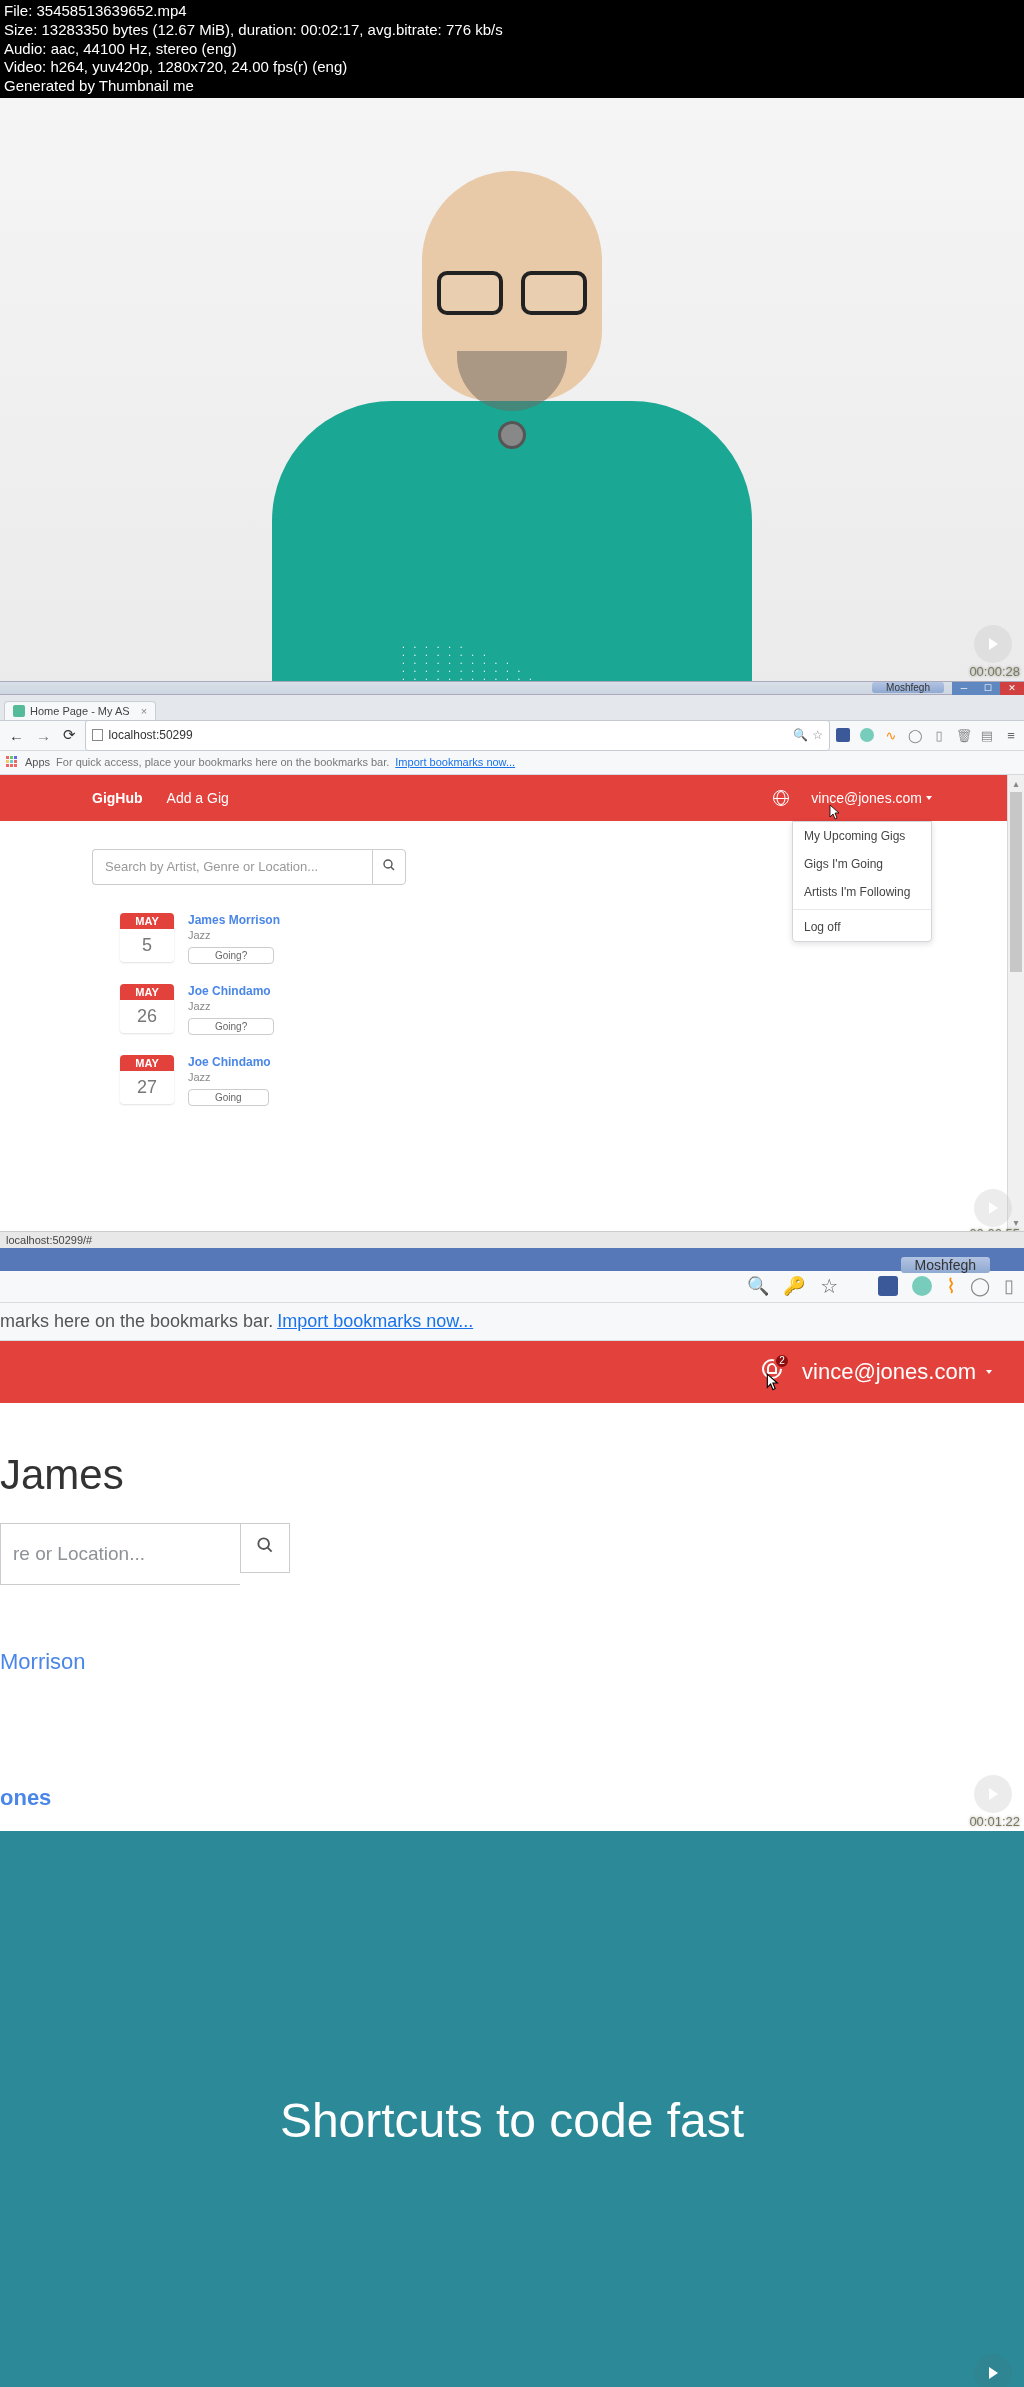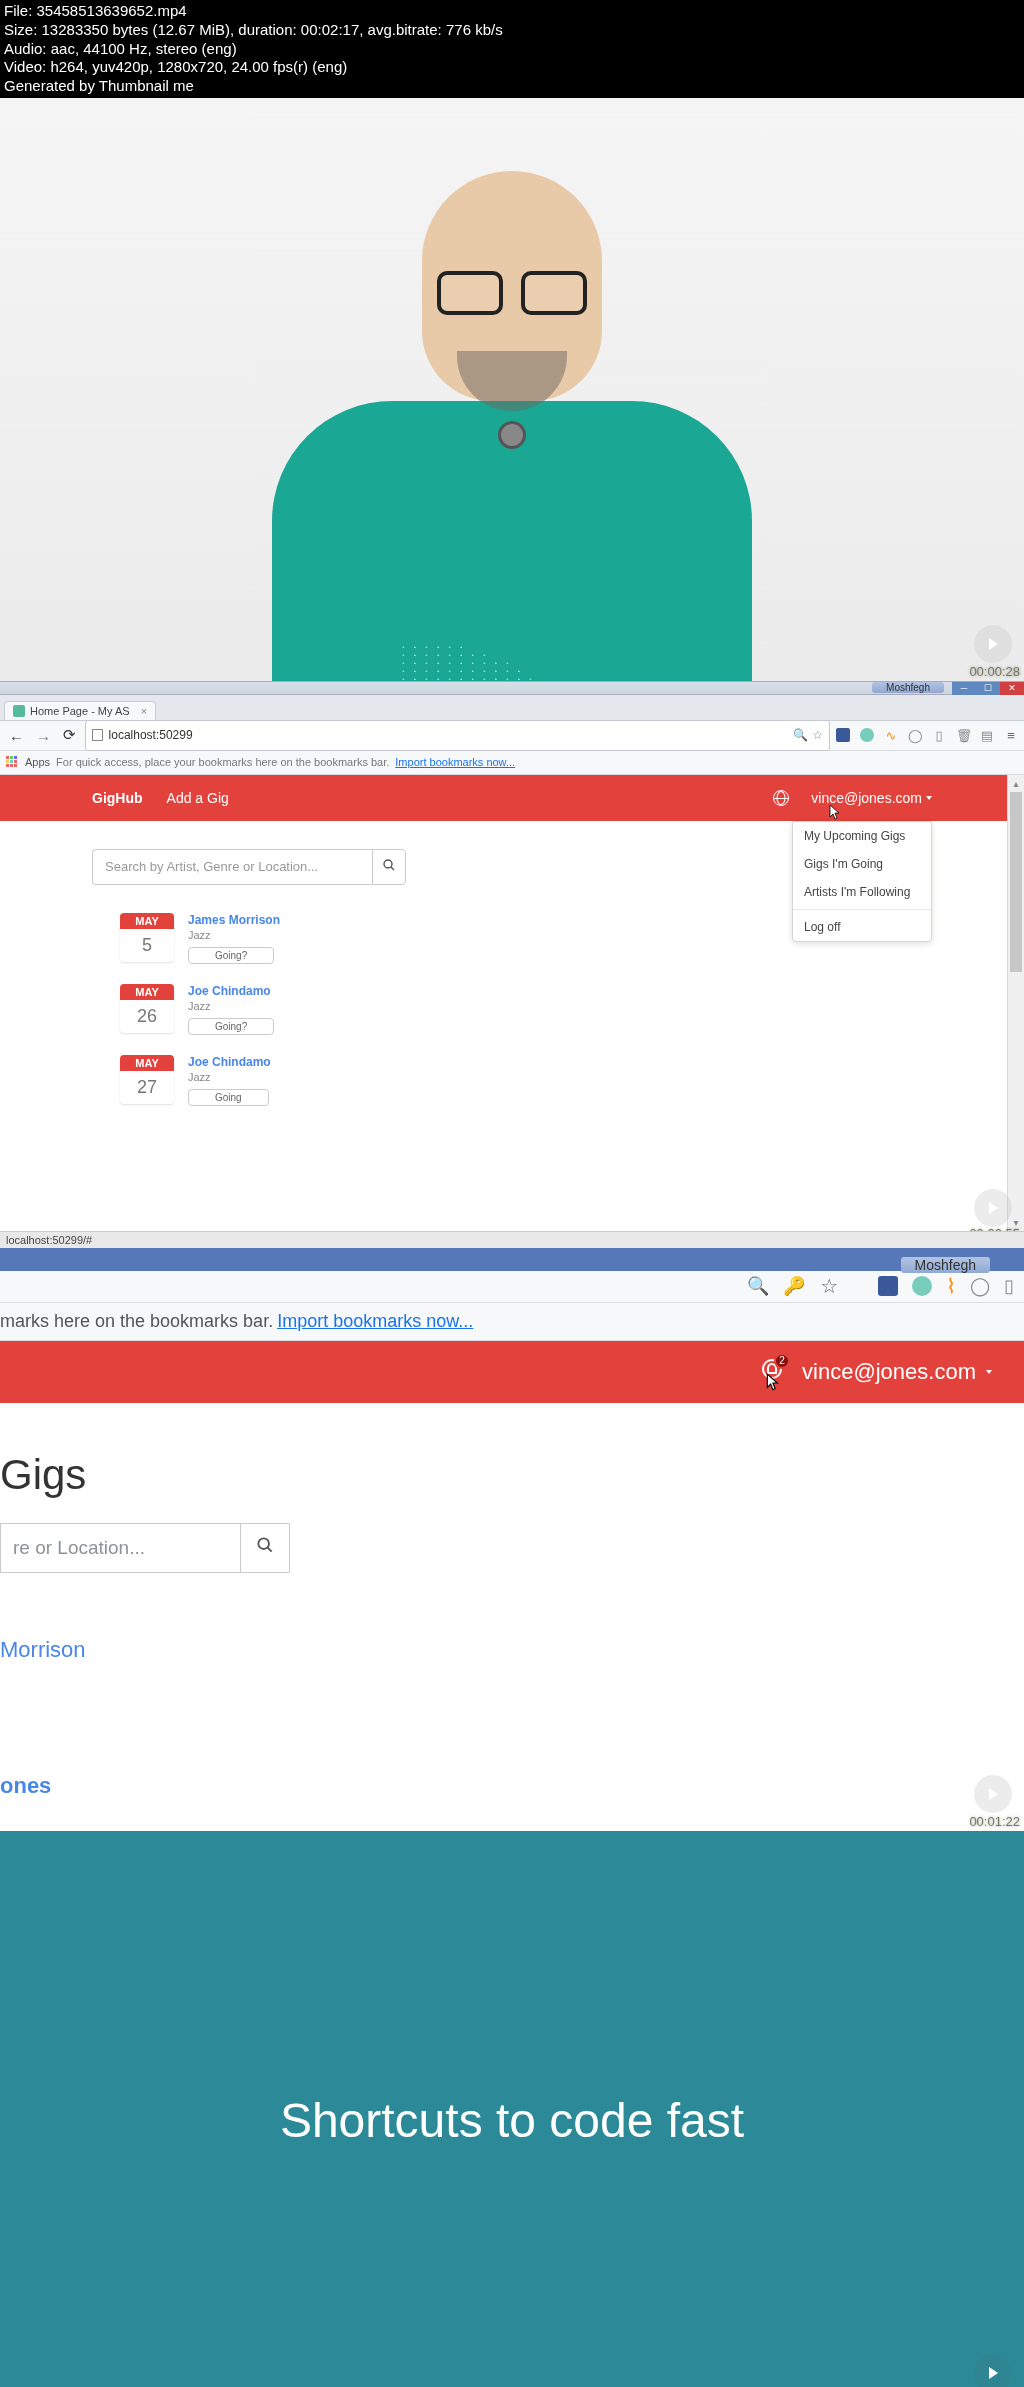--- a/index.html
+++ b/index.html
@@ -98,21 +98,21 @@
 .zoom-bmk a{ color:#1a73e8; text-decoration:underline; margin-left:4px;}
 .zoom-appbar{ background:#e3413c; height:62px; display:flex; align-items:center; justify-content:flex-end; padding-right:32px; color:#fff; font-size:22px; gap:20px;}
 .bell-wrap{ position:relative; padding-bottom:6px;}
 .bell-wrap .bell{ width:20px; height:20px; border:2px solid #fff; border-radius:50%; position:relative;}
 .bell-wrap .bell::before{content:"";position:absolute;top:2px;left:3px;right:3px;bottom:3px;border:2px solid #fff;border-radius:50% 50% 0 0;}
 .bell-wrap .count{ position:absolute; top:-6px; right:-8px; background:#8a0f0e; color:#fff; width:16px; height:16px; border-radius:50%; font-size:10px; display:flex; align-items:center; justify-content:center; border:2px solid #e3413c;}
 .cursor2 svg{ fill:#fff; stroke:#000; stroke-width:1;}
 .zoom-page{ padding: 48px 0 0 0;}
 .zoom-page h1{ font-size:42px; font-weight:normal; color:#333; margin-left:0;}
 .zoom-search{ margin-top:24px; display:flex;}
-.zoom-search input{ width:240px; height:50px; border:1px solid #ccc; border-right:none; font-size:19px; padding:0 12px; color:#333;}
+.zoom-search input{ width:240px; height:62px; border:1px solid #ccc; border-right:none; font-size:19px; padding:0 12px; color:#333;}
 .zoom-search input::placeholder{color:#8e9296;}
 .zoom-search button{ width:50px; height:50px; border:1px solid #ccc; background:#fff; color:#555; font-size:18px;}
 .zoom-artist{ margin-top:64px; color:#4a86e8; font-size:22px; font-weight:500;}
 .zoom-artist2{ margin-top:110px; color:#4a86e8; font-size:22px; font-weight:700;}
 .zoom-win-label{ position:absolute; top:0px; right:34px; font-size:14px; color:#333; background:linear-gradient(#b3c4e3,#8fa9d1); padding:0 14px; border-radius:3px; z-index:2;}
 .zoom-history{ position:absolute; top:0; left:0; right:0; height:14px; background:#5778b8;}
 
 
 .slide{ height:579px; background:#2c8997; display:flex; align-items:center; justify-content:center; position:relative;}
 .slide h1{ color:#fff; font-size:48px; font-weight:300; font-family:'Segoe UI Light', 'Segoe UI', Arial;}
@@ -322,21 +322,21 @@
             <path d="M1 1 L1 13 L4 10 L6 15 L8 14 L6 9 L10 9 Z"></path>
           </svg>
       </span>
     </div>
     <span class="user-drop">
       <span>vince@jones.com</span>
       <span class="caret-dn" style="margin-left:6px;"></span>
     </span>
   </div>
   <div class="zoom-page">
-    <h1>Gigs</h1>
+    <h1>James</h1>
     <div class="zoom-search">
       <input placeholder="re or Location..." style="">
       <button>
         <svg width="16" height="16" viewBox="0 0 12 12">
             <circle cx="5" cy="5" r="4" fill="none" stroke="#555" stroke-width="1.4"></circle>
             <line x1="8" y1="8" x2="11" y2="11" stroke="#555" stroke-width="1.4"></line>
           </svg>
       </button>
     </div>
     <div class="zoom-artist">Morrison</div>

